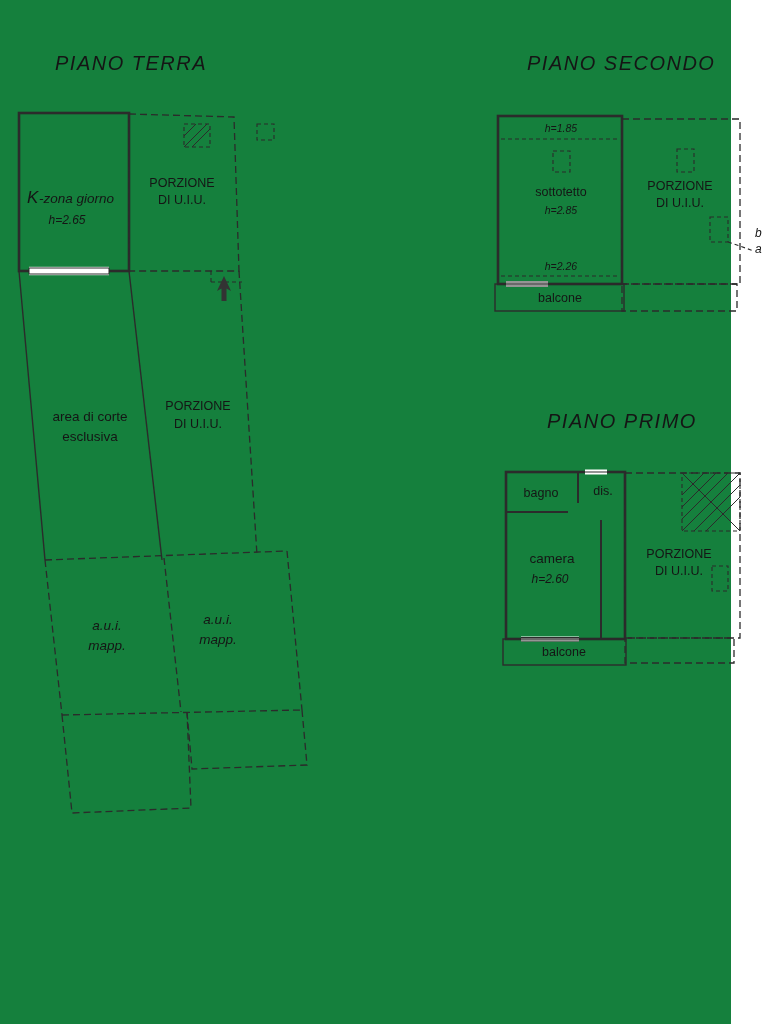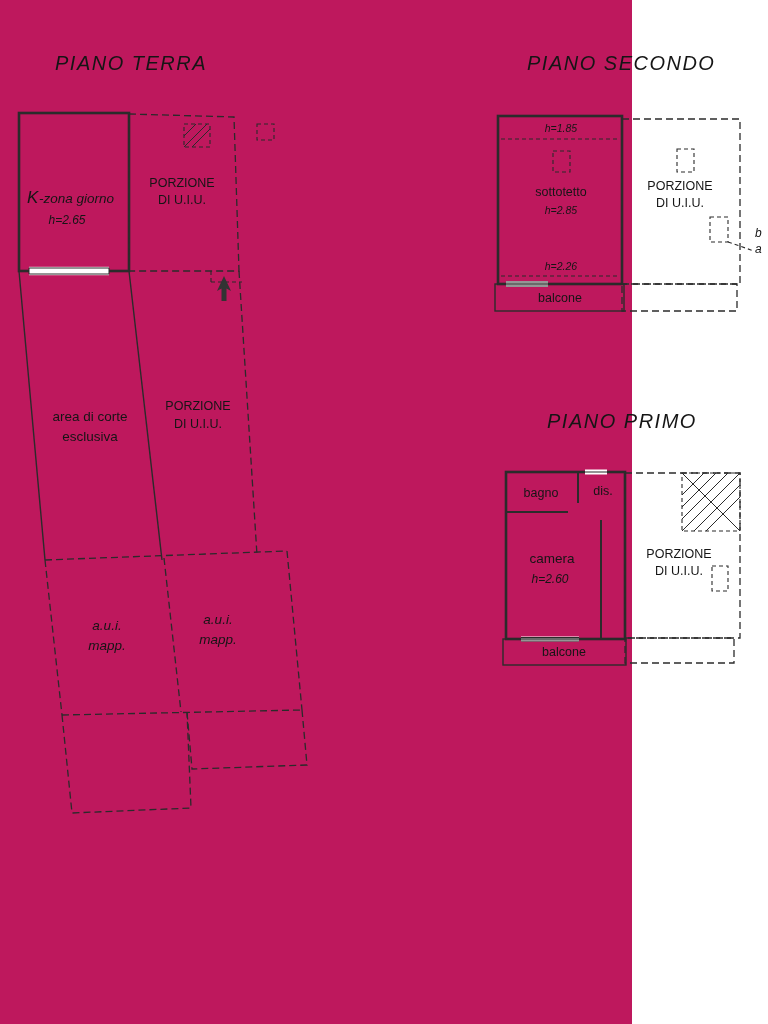--- a/index.html
+++ b/index.html
@@ -1,16 +1,16 @@
 <!DOCTYPE html>
 <html><head>
 <meta charset="utf-8">
 <style>
   html,body{margin:0;padding:0;background:#ffffff;overflow:hidden;}
-  .page{width:632px;height:1024px;position:relative;background:#be185d;}
+  .page{width:731px;height:1024px;position:relative;background:#15803d;}
   svg{display:block;}
   .wall{fill:none;stroke:#2b2b2b;stroke-width:2.6;stroke-linejoin:miter;}
   .wall2{fill:none;stroke:#2b2b2b;stroke-width:2;}
   .med{fill:none;stroke:#2b2b2b;stroke-width:1.4;}
   .thin{fill:none;stroke:#2b2b2b;stroke-width:1;}
   .dash{fill:none;stroke:#2b2b2b;stroke-width:1.3;stroke-dasharray:7 4;}
   .dashsm{fill:none;stroke:#2b2b2b;stroke-width:1.1;stroke-dasharray:4 3;}
   .whitefill{fill:#ffffff;stroke:none;}
   .arrowfill{fill:#333333;stroke:none;}
   text{fill:#151515;font-family:"Liberation Sans",sans-serif;}

